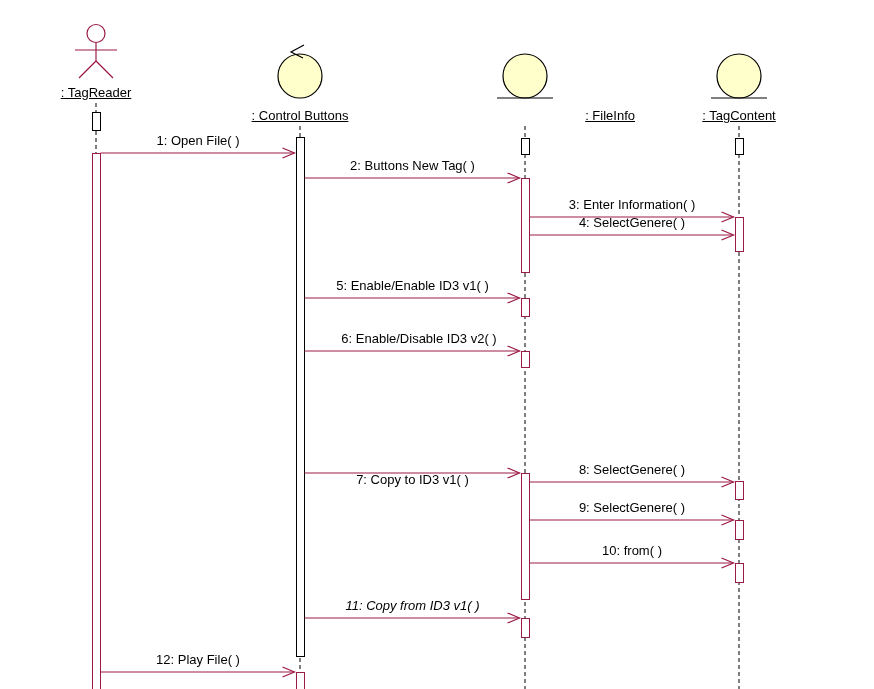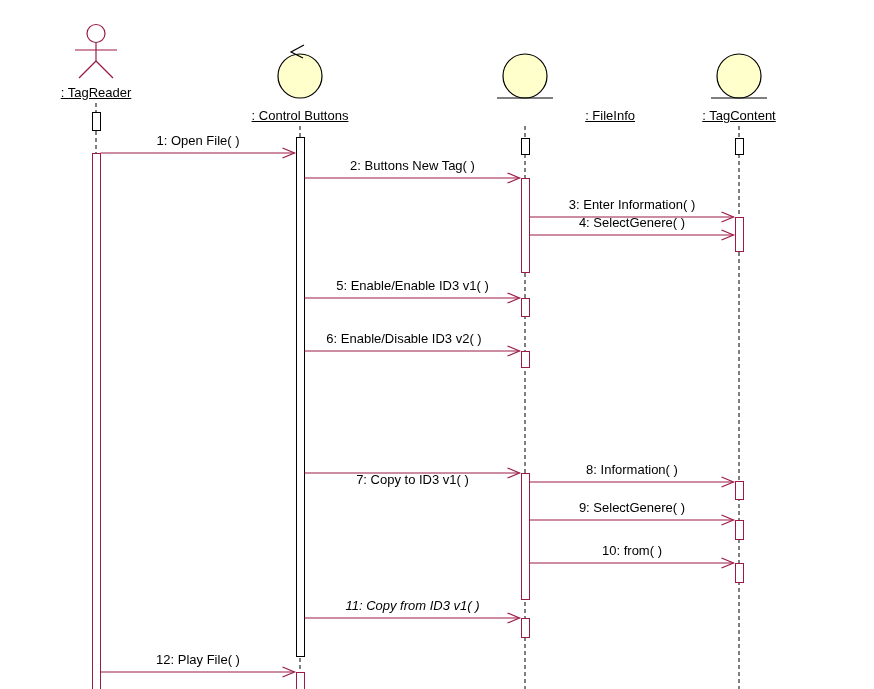--- a/index.html
+++ b/index.html
@@ -90,21 +90,21 @@
   <div id="label-layer">
       <div class="ll-label" style="left: -14px; top: 85px;">: TagReader</div>
       <div class="ll-label" style="left: 190px; top: 108px; text-align: center;">: Control Buttons</div>
       <div class="ll-label" style="left: 415px; top: 108px; text-align: right;">: FileInfo</div>
       <div class="ll-label" style="left: 629px; top: 108px;">: TagContent</div>
       <div class="msg-label" style="left: 38px; top: 133px;">1: Open File( )</div>
       <div class="msg-label" style="left: 252.5px; top: 158px;">2: Buttons New Tag( )</div>
       <div class="msg-label" style="left: 472px; top: 197px;">3: Enter Information( )</div>
       <div class="msg-label" style="left: 472px; top: 215px;">4: SelectGenere( )</div>
       <div class="msg-label" style="left: 252.5px; top: 278px;">5: Enable/Enable ID3 v1( )</div>
-      <div class="msg-label" style="left: 244px; top: 331px;">6: Enable/Disable ID3 v2( )</div>
+      <div class="msg-label" style="left: 259px; top: 331px;">6: Enable/Disable ID3 v2( )</div>
       <div class="msg-label" style="left: 252.5px; top: 472px;">7: Copy to ID3 v1( )</div>
-      <div class="msg-label" style="left: 472px; top: 462px;">8: Information( )</div>
+      <div class="msg-label" style="left: 472px; top: 462px;">8: SelectGenere( )</div>
       <div class="msg-label" style="left: 472px; top: 500px;">9: SelectGenere( )</div>
       <div class="msg-label" style="left: 472px; top: 543px;">10: from( )</div>
       <div class="msg-label" style="left: 252.5px; top: 598px; font-style: italic;">11: Copy from ID3 v1( )</div>
       <div class="msg-label" style="left: 38px; top: 652px;">12: Play File( )</div>
     </div>
 </div>
 
 </body></html>

